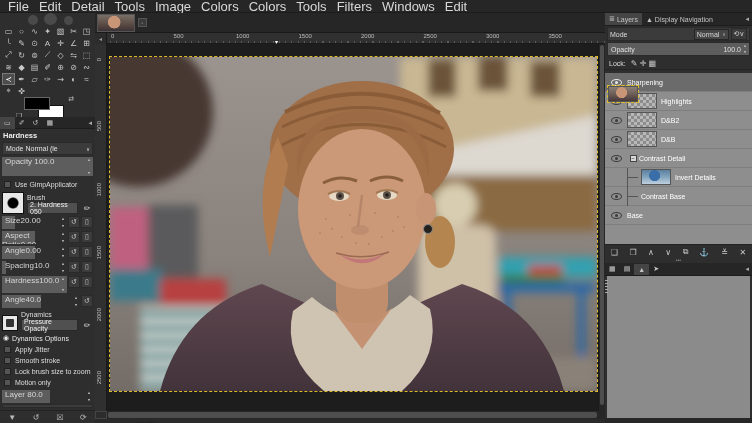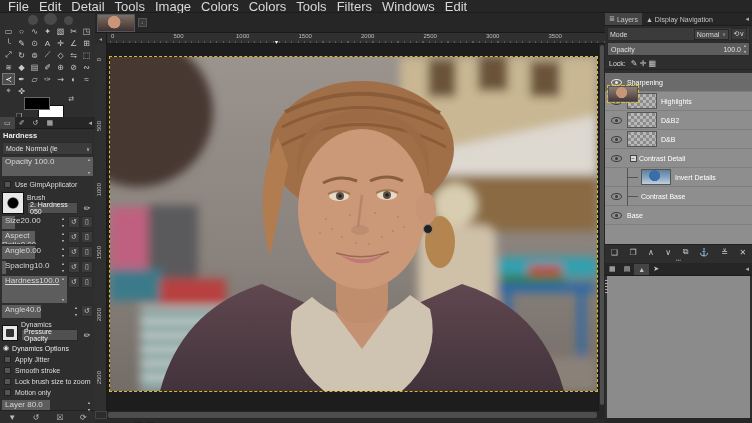--- a/index.html
+++ b/index.html
@@ -303,21 +303,21 @@
           </div>
           <div class="srow">
             <div class="slider" style="height: 13px;"><div class="fill" style="width: 6%;"></div><span class="lab">Spacing</span><span class="val">10.0</span><span class="spin">
                 <b>▴</b>
                 <b>▾</b>
               </span></div>
             <div class="sq-btn">↺</div>
             <div class="sq-btn">▯</div>
           </div>
           <div class="srow">
-            <div class="slider" style="height: 27px; text-decoration: underline;"><div class="fill" style="width: 100%;"></div><span class="lab">Hardness</span><span class="val">100.0</span><span class="spin">
+            <div class="slider" style="height: 17px;"><div class="fill" style="width: 100%;"></div><span class="lab">Hardness</span><span class="val">100.0</span><span class="spin">
                 <b>▴</b>
                 <b>▾</b>
               </span></div>
             <div class="sq-btn">↺</div>
             <div class="sq-btn">▯</div>
           </div>
           <div class="srow">
             <div class="slider" style="height: 13px;"><div class="fill" style="width: 50%;"></div><span class="lab">Angle</span><span class="val">40.0</span><span class="spin">
                 <b>▴</b>
                 <b>▾</b>

